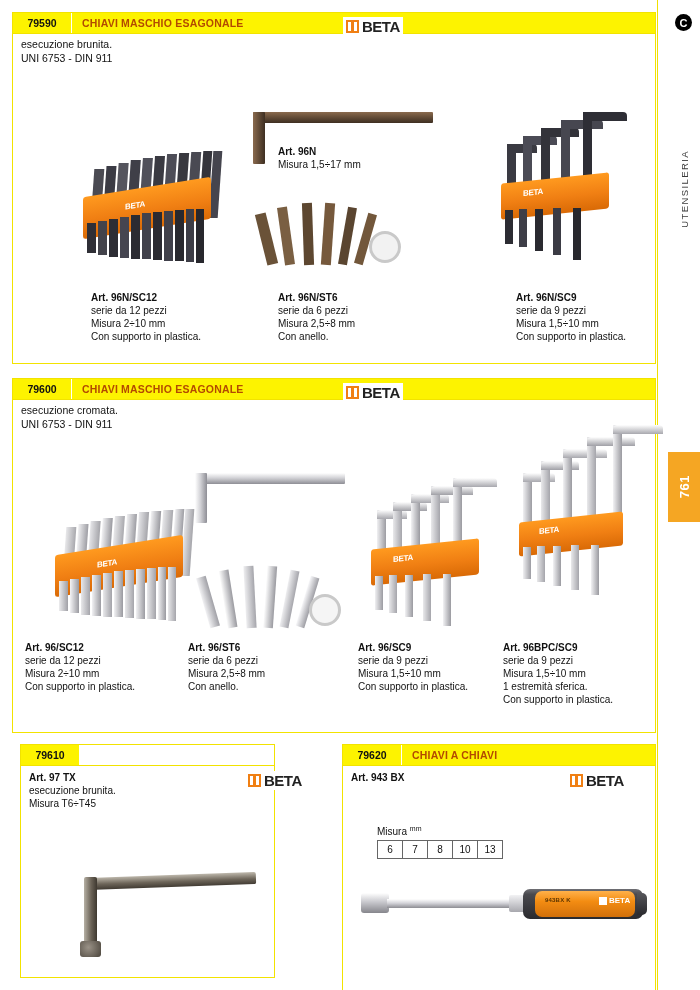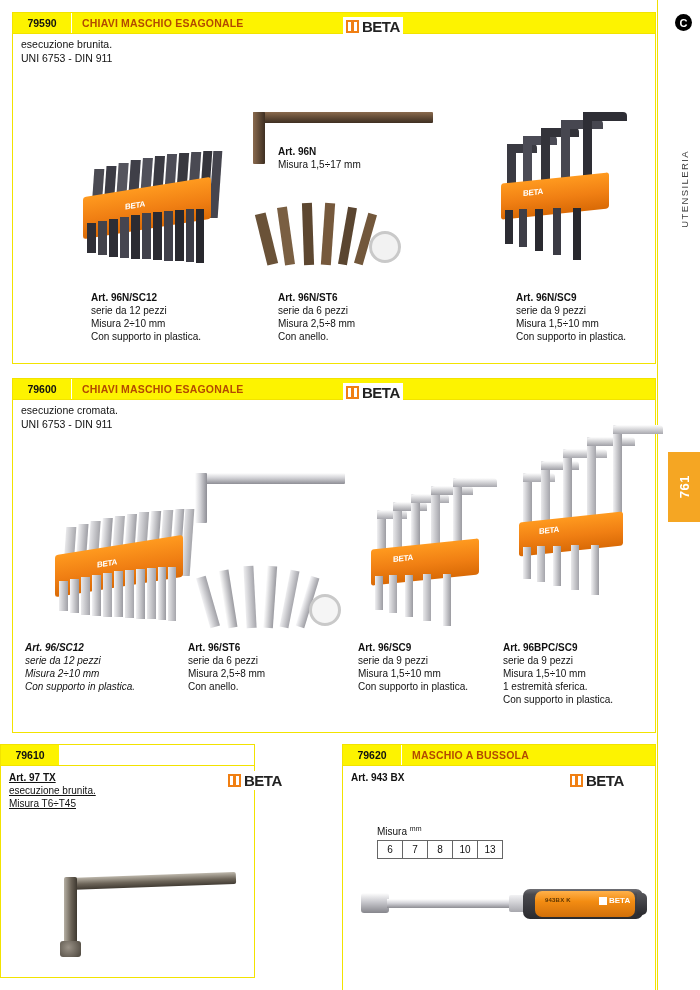--- a/index.html
+++ b/index.html
@@ -360,21 +360,21 @@
       <div class="holder-logo" style="left:26px;top:105px;transform:skewY(-6deg);">BETA</div>
       <div style="position:absolute;left:10px;top:120px;width:110px;height:58px;">
         <div style="position:absolute;left:0px;top:6px;width:8px;height:32px;background:linear-gradient(90deg,#f0f0f2,#9c9ca2);"></div>
         <div style="position:absolute;left:14px;top:5px;width:8px;height:36px;background:linear-gradient(90deg,#e9e9eb,#a5a5ab);"></div>
         <div style="position:absolute;left:30px;top:5px;width:8px;height:40px;background:linear-gradient(90deg,#f2f2f4,#9a9aa0);"></div>
         <div style="position:absolute;left:48px;top:4px;width:8px;height:45px;background:linear-gradient(90deg,#e9e9eb,#a5a5ab);"></div>
         <div style="position:absolute;left:68px;top:4px;width:8px;height:50px;background:linear-gradient(90deg,#f2f2f4,#9a9aa0);"></div>
       </div>
     </div>
 
-    <div class="cap" style="left:12px;top:262px;width:160px;font-style:italic;">
+    <div class="cap" style="left:12px;top:262px;width:160px;">
       <div><b>Art. 96/SC12</b></div>
       <div>serie da 12 pezzi</div>
       <div>Misura 2÷10 mm</div>
       <div>Con supporto in plastica.</div>
     </div>
     <div class="cap" style="left:175px;top:262px;width:150px;">
       <div><b>Art. 96/ST6</b></div>
       <div>serie da 6 pezzi</div>
       <div>Misura 2,5÷8 mm</div>
       <div>Con anello.</div>
@@ -387,45 +387,45 @@
     </div>
     <div class="cap" style="left:490px;top:262px;width:165px;">
       <div><b>Art. 96BPC/SC9</b></div>
       <div>serie da 9 pezzi</div>
       <div>Misura 1,5÷10 mm</div>
       <div>1 estremità sferica.</div>
       <div>Con supporto in plastica.</div>
     </div>
   </div>
 
-  <div class="block" style="left:0;top:744px;width:255px;height:234px;">
+  <div class="block" style="left:20px;top:744px;width:255px;height:234px;">
     <div class="block-header">
       <div class="code-box">79610</div>
     </div>
     <div class="beta-logo" style="left:224px;top:26px;">
       <span class="beta-sq"></span>
       <span class="beta-word">BETA</span>
     </div>
-    <div class="cap" style="left:8px;top:26px;width:200px;text-decoration:underline;">
+    <div class="cap" style="left:8px;top:26px;width:200px;">
       <div><b>Art. 97 TX</b></div>
       <div>esecuzione brunita.</div>
       <div>Misura T6÷T45</div>
     </div>
 
     <div class="art" style="left:45px;top:118px;width:230px;height:100px;">
       <div class="torx-h" style="left:20px;top:12px;width:170px;height:12px;background:linear-gradient(180deg,#bdb7ab,#6d6559 55%,#413b33);border-radius:2px;transform:rotate(-2deg);"></div>
       <div class="torx-v" style="left:18px;top:14px;width:13px;height:72px;background:linear-gradient(90deg,#b6b0a4,#6b6357 55%,#3e3830);border-radius:2px;"></div>
       <div style="position:absolute;left:14px;top:78px;width:21px;height:16px;border-radius:3px;background:radial-gradient(circle at 40% 40%,#9a9287,#4a443b);"></div>
     </div>
   </div>
 
   <div class="block" style="left:342px;top:744px;width:314px;height:302px;">
     <div class="block-header">
       <div class="code-box">79620</div>
-      <div class="header-title">MASCHIO A BUSSOLA</div>
+      <div class="header-title">CHIAVI A CHIAVI</div>
     </div>
     <div class="beta-logo" style="left:224px;top:26px;">
       <span class="beta-sq"></span>
       <span class="beta-word">BETA</span>
     </div>
     <div class="cap" style="left:8px;top:26px;width:290px;">
       <div><b>Art. 943 BX</b></div>
     </div>
 
     <div class="misura-table" style="left:34px;top:80px;">

